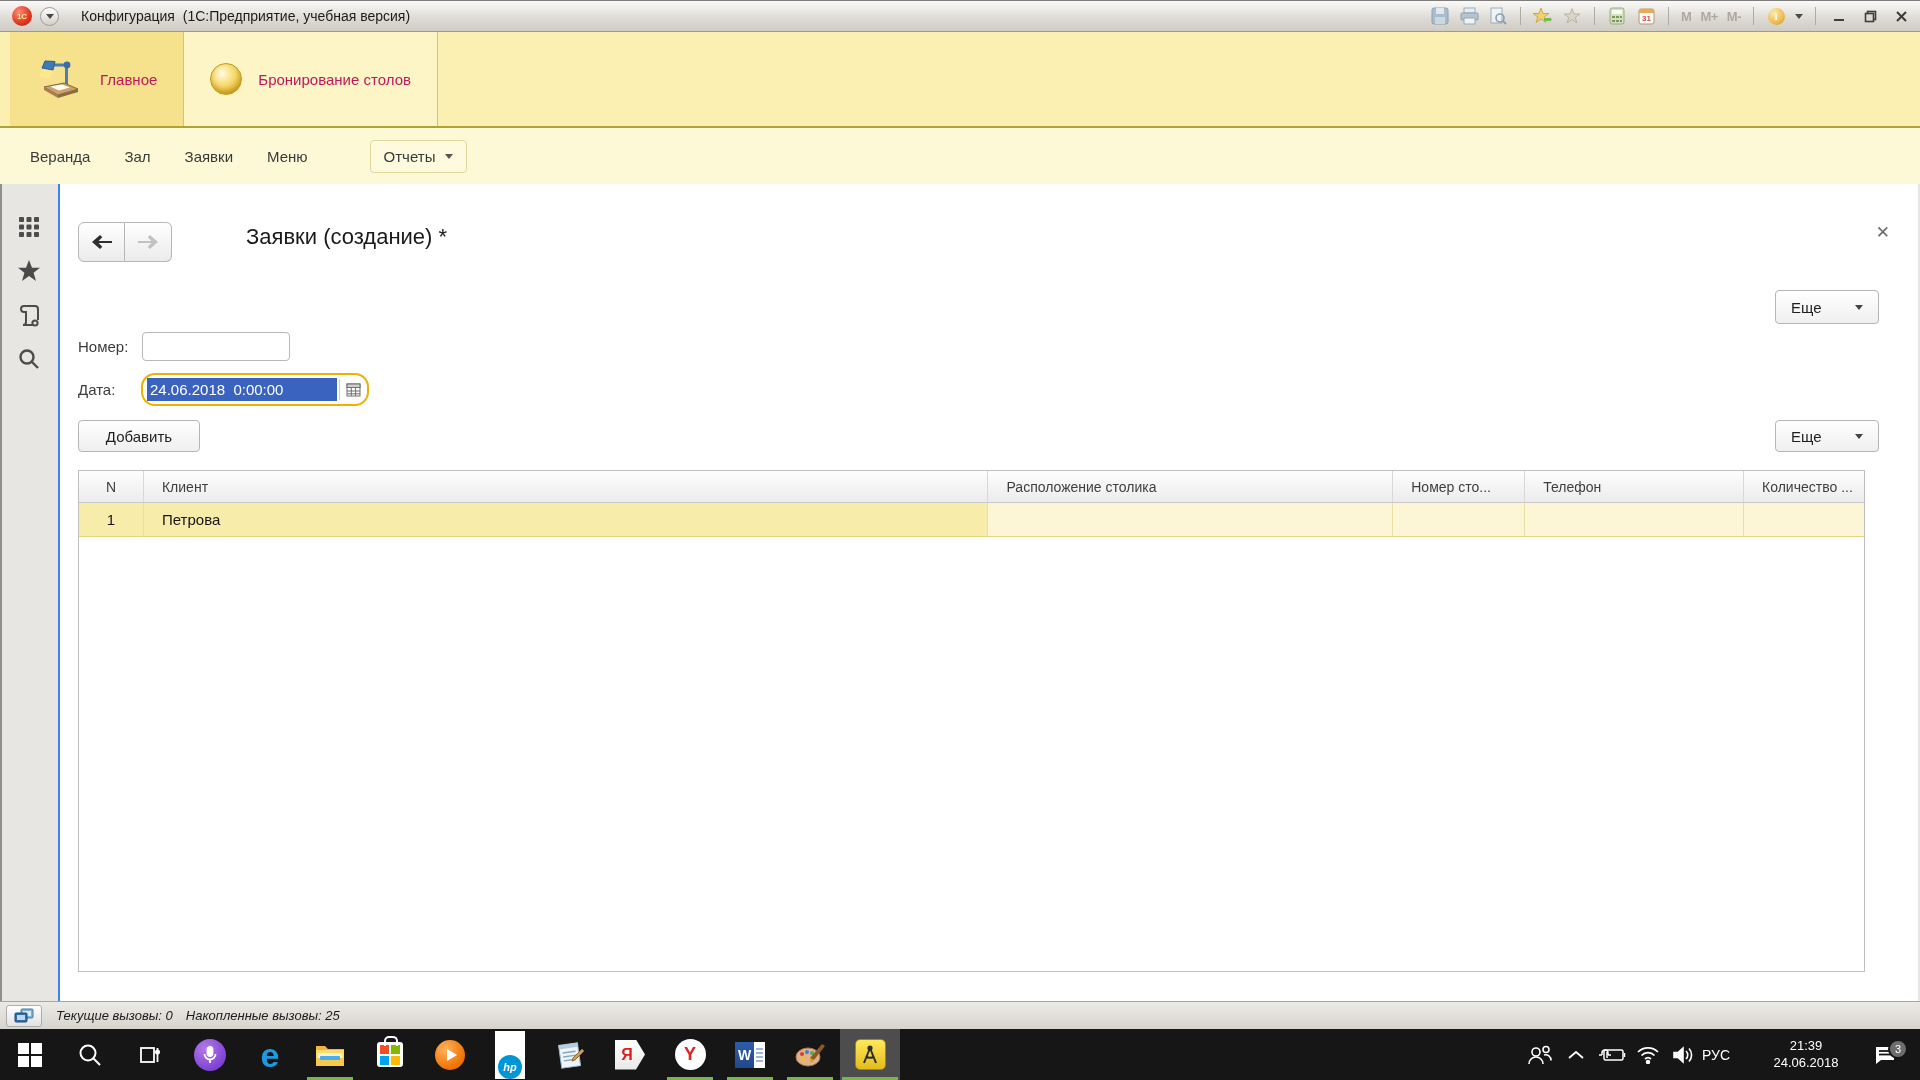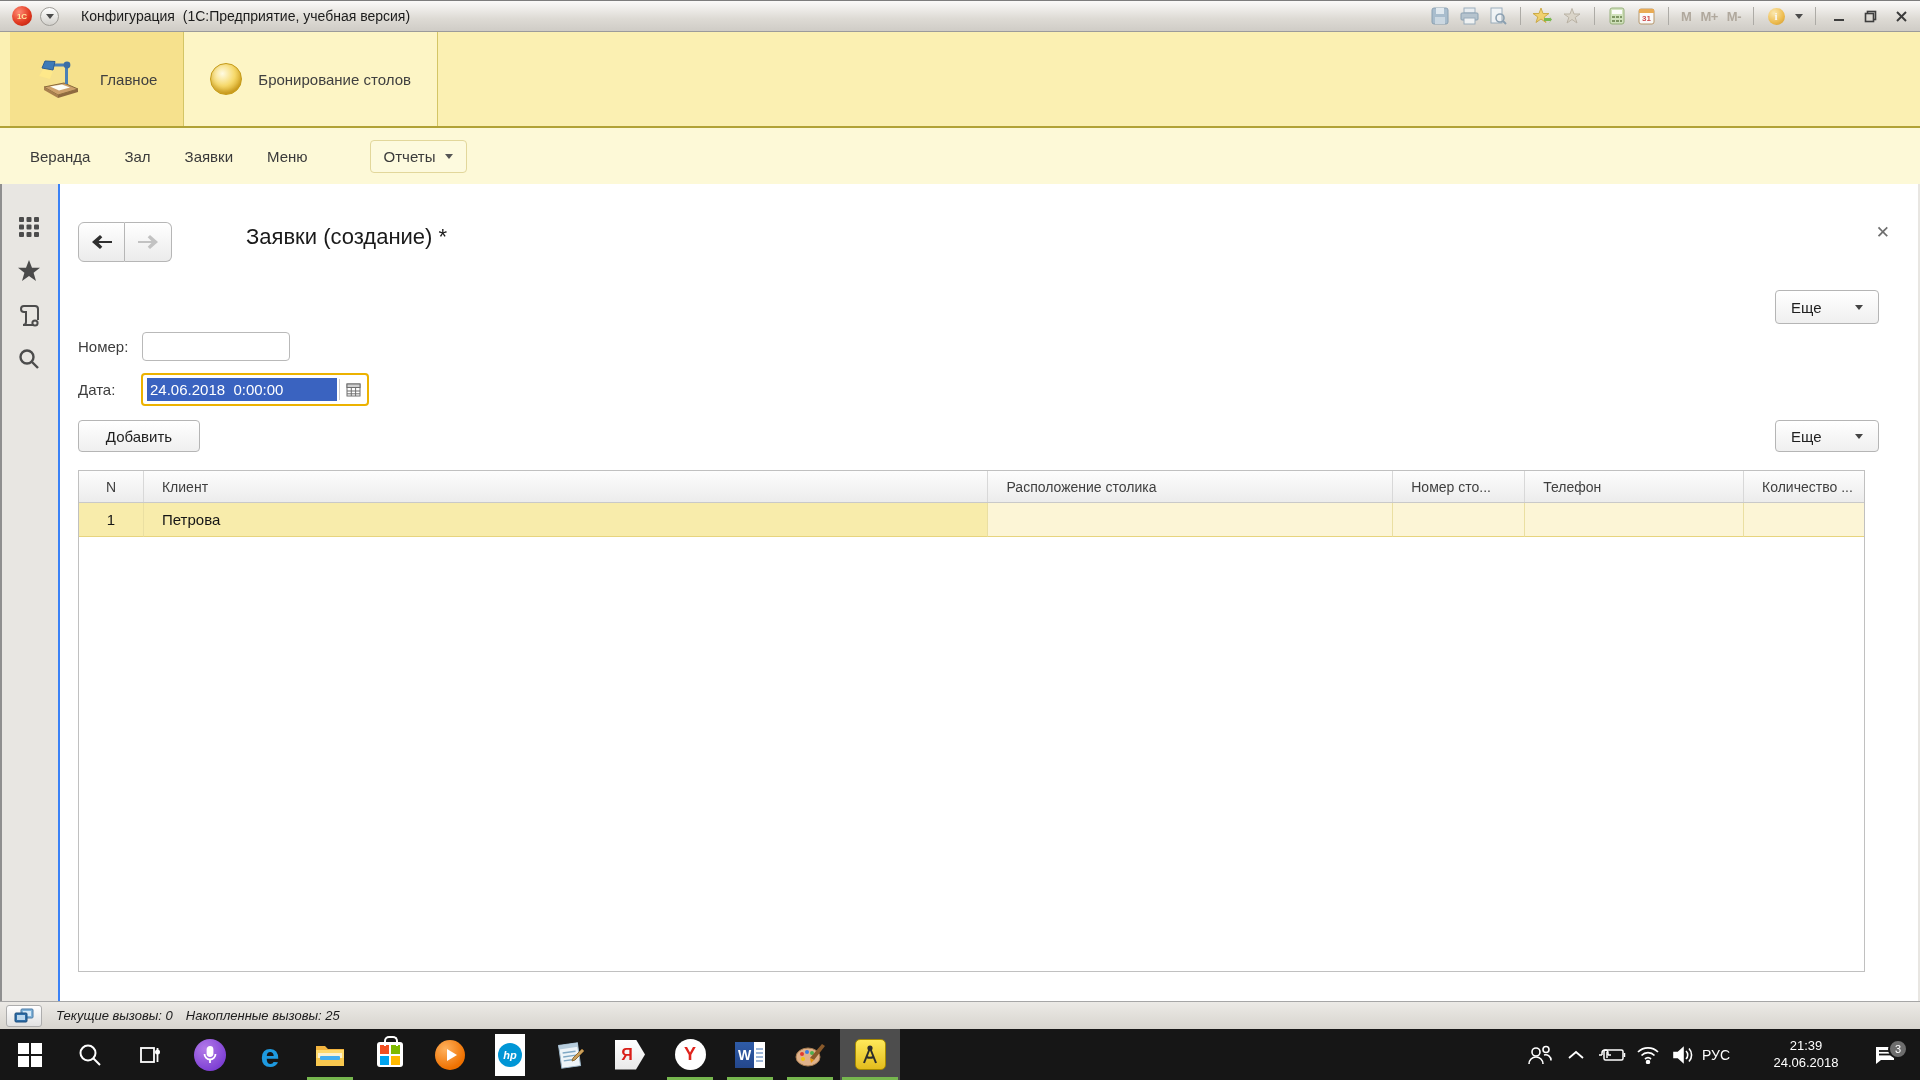--- a/index.html
+++ b/index.html
@@ -27,21 +27,21 @@
   .info-circle { width:17px; height:17px; border-radius:50%;
     background:radial-gradient(circle at 35% 30%, #ffe9a8, #f0b636 60%, #c98a12);
     color:#fff; font-size:11px; font-weight:bold; font-family:"Liberation Serif",serif;
     display:flex; align-items:center; justify-content:center; }
   .winctl { width:22px; height:20px; display:flex; align-items:center; justify-content:center; }
 
   
   .tabstrip { position:absolute; left:0; top:32px; width:1920px; height:96px;
     background:#fbf0b2; border-bottom:2px solid #b1a236; display:flex; }
   .tab { height:100%; display:flex; align-items:center; gap:16px; padding:0 26px;
-    font-size:15px; color:#404040; border-right:1px solid #d4c565; }
+    font-size:15px; color:#be185d; border-right:1px solid #d4c565; }
   .tab.home { background:#f6e18d; margin-left:10px; }
   .tab.active { background:#fdf5c5; }
   .sphere { width:32px; height:32px; border-radius:50%;
     background:radial-gradient(circle at 38% 32%, #fffbe2, #f6d96b 45%, #d9a920 80%, #b8860b);
     border:1px solid #c49a18; box-shadow:inset 0 -3px 5px rgba(150,100,0,.35); }
 
   
   .menubar { position:absolute; left:0; top:128px; width:1920px; height:56px;
     background:#fdf9d7; display:flex; align-items:center; padding-left:30px; }
   .menu-item { font-size:15px; color:#3a3a3a; margin-right:34px; cursor:default; }
@@ -77,21 +77,21 @@
   .btn.b4 { width:108px; margin-left:30px; }
   .more-btn { position:absolute; right:39px; width:104px; justify-content:space-between; padding:0 15px; }
   .more-top { top:106px; }
   .more-mid { top:236px; height:32px; }
   .more-btn .caret-down { border-top-color:#444; border-left-width:4px; border-right-width:4px; }
 
   .fld-label { position:absolute; left:18px; font-size:15px; color:#3c3c3c; }
   .num-input { position:absolute; left:82px; top:148px; width:148px; height:29px;
     border:1px solid #b9b9b9; border-radius:4px; font-size:15px; padding:0 6px; font-family:inherit; }
   .date-wrap { position:absolute; left:81px; top:189px; width:228px; height:33px;
-    border:2px solid #ecb200; border-radius:4px; background:#fff; display:flex; align-items:stretch; }
+    border:2px solid #ecb200; border-radius:14px; background:#fff; display:flex; align-items:stretch; }
   .date-value { flex:1; margin:3px 2px 3px 4px; background:#3a63c0; color:#fff;
     font-size:15px; display:flex; align-items:center; padding:0 3px; white-space:pre; }
   .date-sep { width:1px; background:#cfcfcf; margin:4px 0; }
   .date-cal-btn { width:27px; display:flex; align-items:center; justify-content:center; }
 
   .add-btn { position:absolute; left:18px; top:236px; width:122px; height:32px; }
 
   
   .grid { position:absolute; left:18px; top:286px; width:1787px; height:502px;
     border:1px solid #c0c0c0; background:#fff; }
@@ -131,21 +131,21 @@
   .tray-action { width:54px; position:relative; display:flex; align-items:center; justify-content:center; }
   .badge { position:absolute; right:4px; bottom:6px; width:20px; height:20px; border-radius:50%;
     background:#6d6d6d; border:2px solid #161616; color:#fff; font-size:11px;
     display:flex; align-items:center; justify-content:center; }
 
   .glyph-e { color:#1e9ae0; font-size:34px; font-weight:bold; line-height:1; }
   .ya-app { width:30px; height:30px; background:linear-gradient(#ffffff,#e8e8e8); display:flex; align-items:center; justify-content:center;
     clip-path:polygon(0 0, 70% 0, 100% 50%, 70% 100%, 0 100%); color:#d91e18; font-weight:bold; font-size:16px; padding-right:6px; }
   .ya-br { width:31px; height:31px; border-radius:50%; background:#fff; color:#e0231c; font-weight:bold; font-size:18px;
     display:flex; align-items:center; justify-content:center; }
-  .hp-box { width:30px; height:42px; background:#fff; display:flex; align-items:center; justify-content:center; }
+  .hp-box { width:30px; height:48px; background:#fff; display:flex; align-items:flex-end; justify-content:center; }
   .hp-circle { width:24px; height:24px; border-radius:50%; background:#0096d6; color:#fff; font-style:italic; font-weight:bold; font-size:11px;
     display:flex; align-items:center; justify-content:center; }
   .word-ic { display:flex; }
   .word-w { width:19px; height:26px; background:linear-gradient(#2f5ca8,#24478c); color:#fff; font-weight:bold; font-size:14px;
     display:flex; align-items:center; justify-content:center; }
   .word-page { width:11px; height:26px; background:#fff; display:flex; flex-direction:column; justify-content:center; gap:2px; padding:0 2px; }
   .word-page i { display:block; height:2px; background:#9fb8da; }
   .onec-ic { width:31px; height:31px; border-radius:5px; background:linear-gradient(#ffe959,#e3bc1d);
     border:1px solid #a58900; display:flex; align-items:center; justify-content:center; }
   .store-bag { width:26px; height:25px; background:#fff; border-radius:3px; display:grid;

